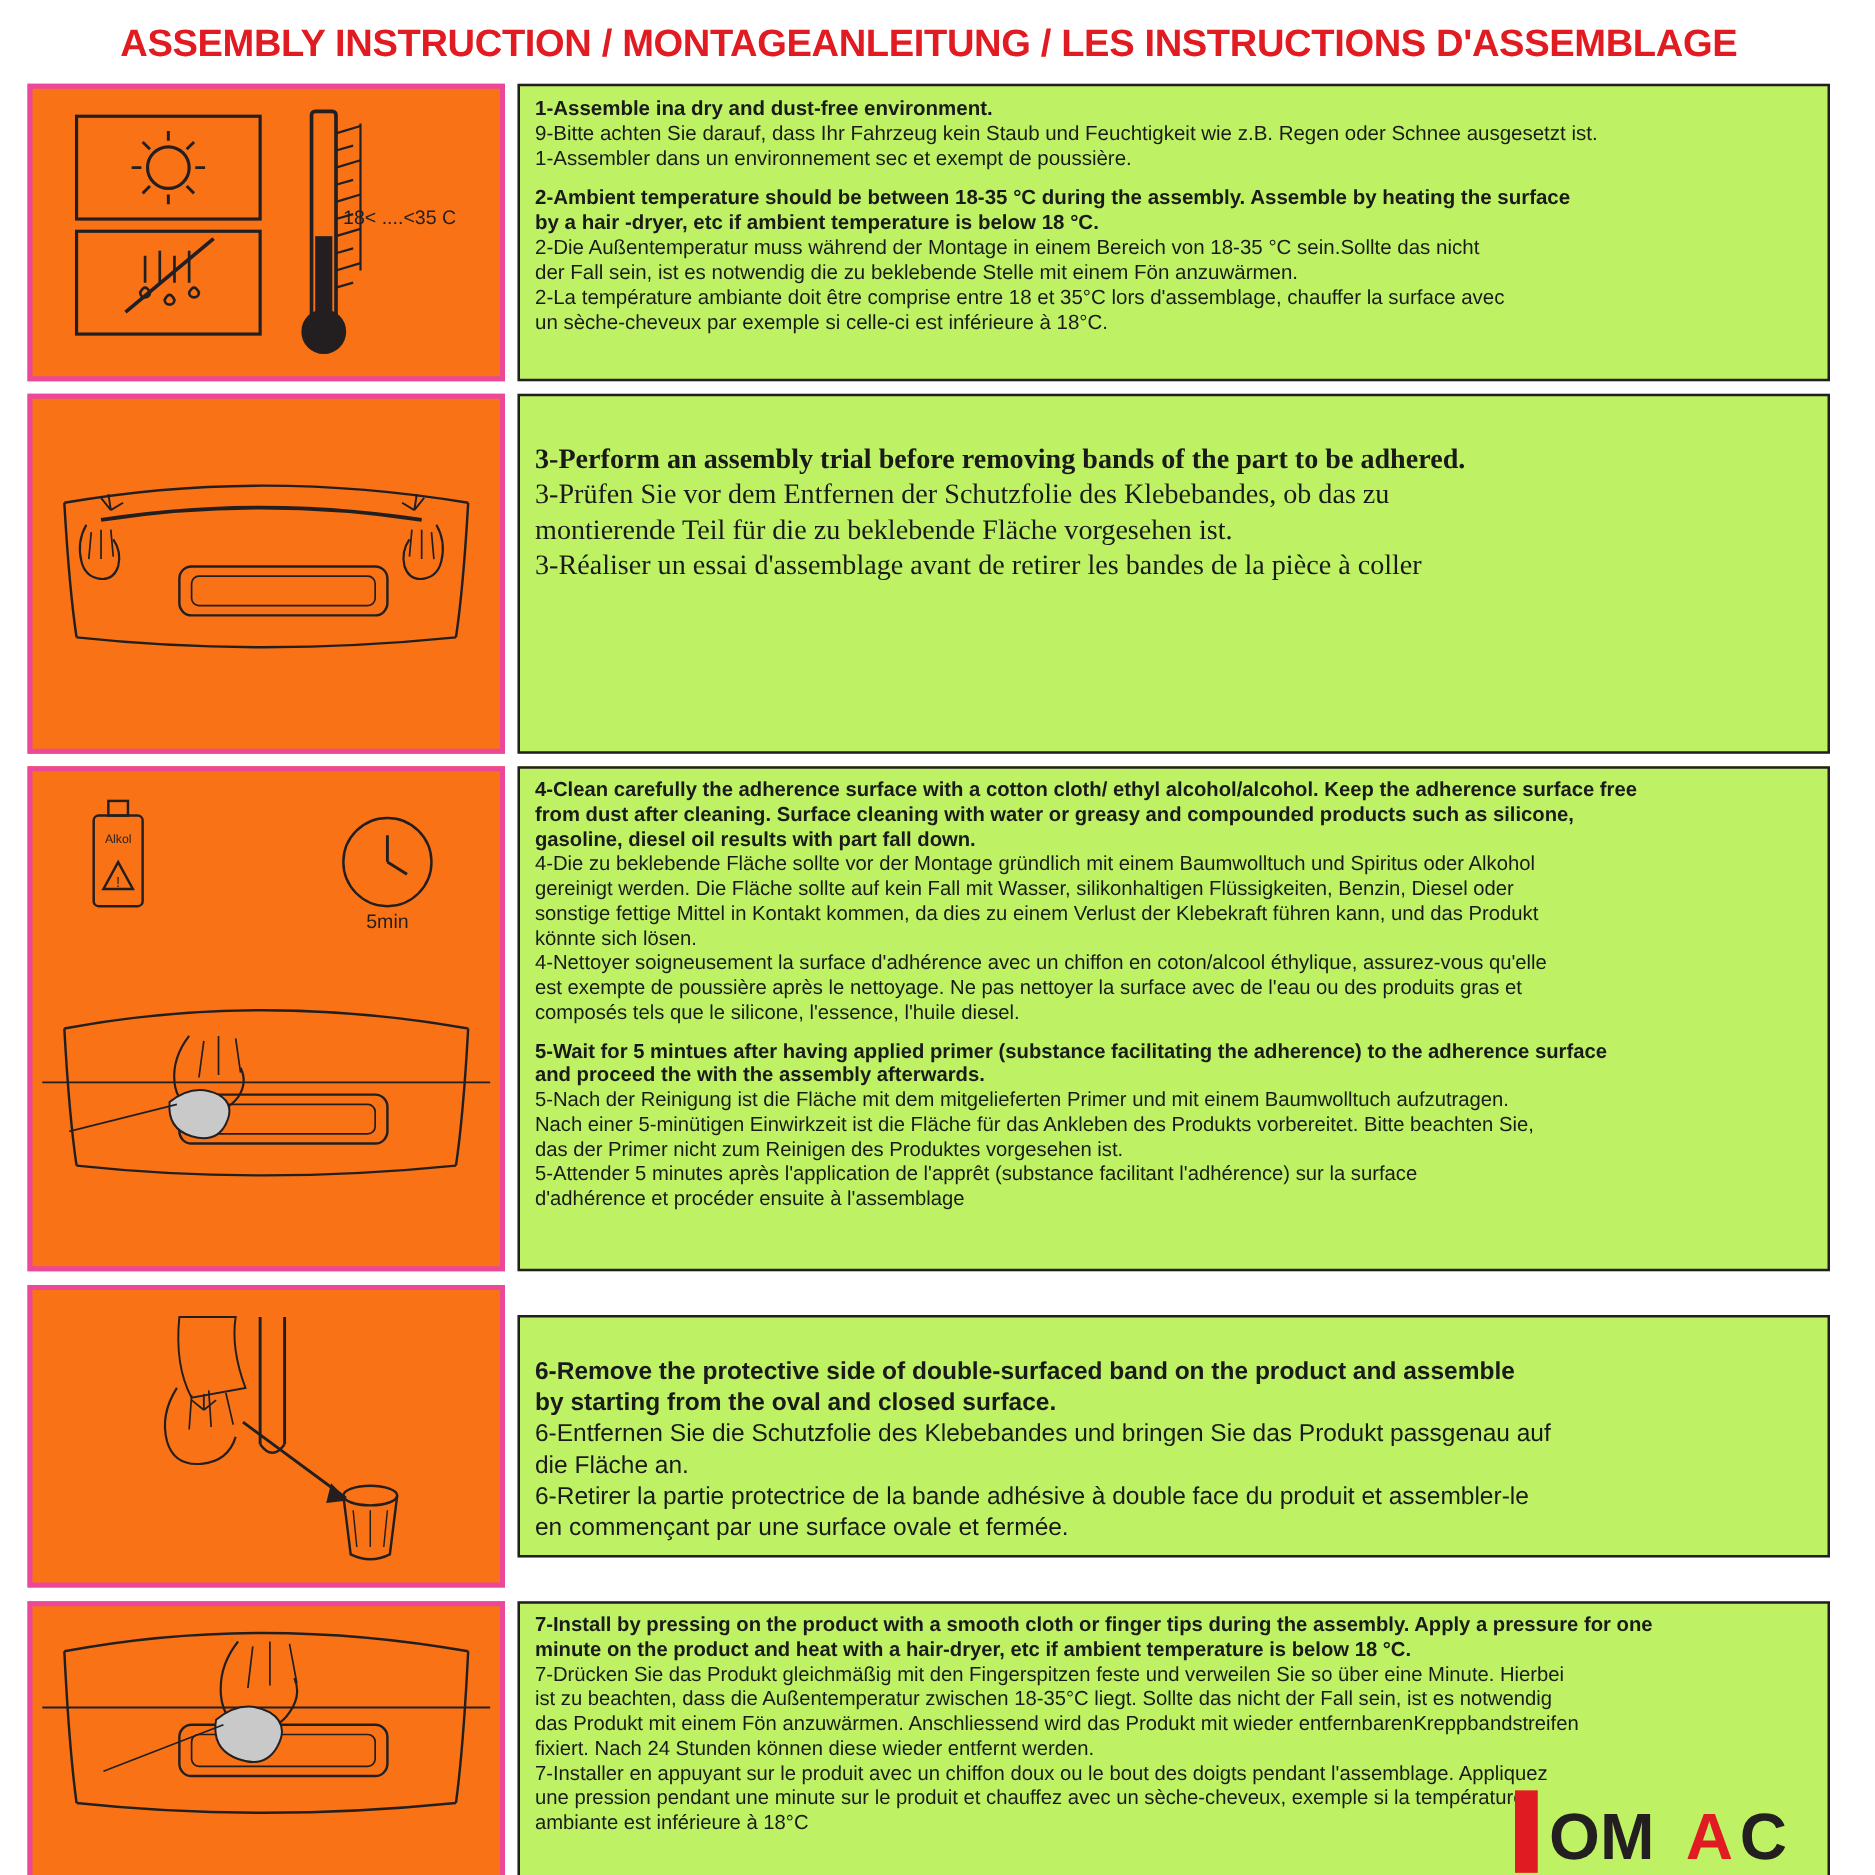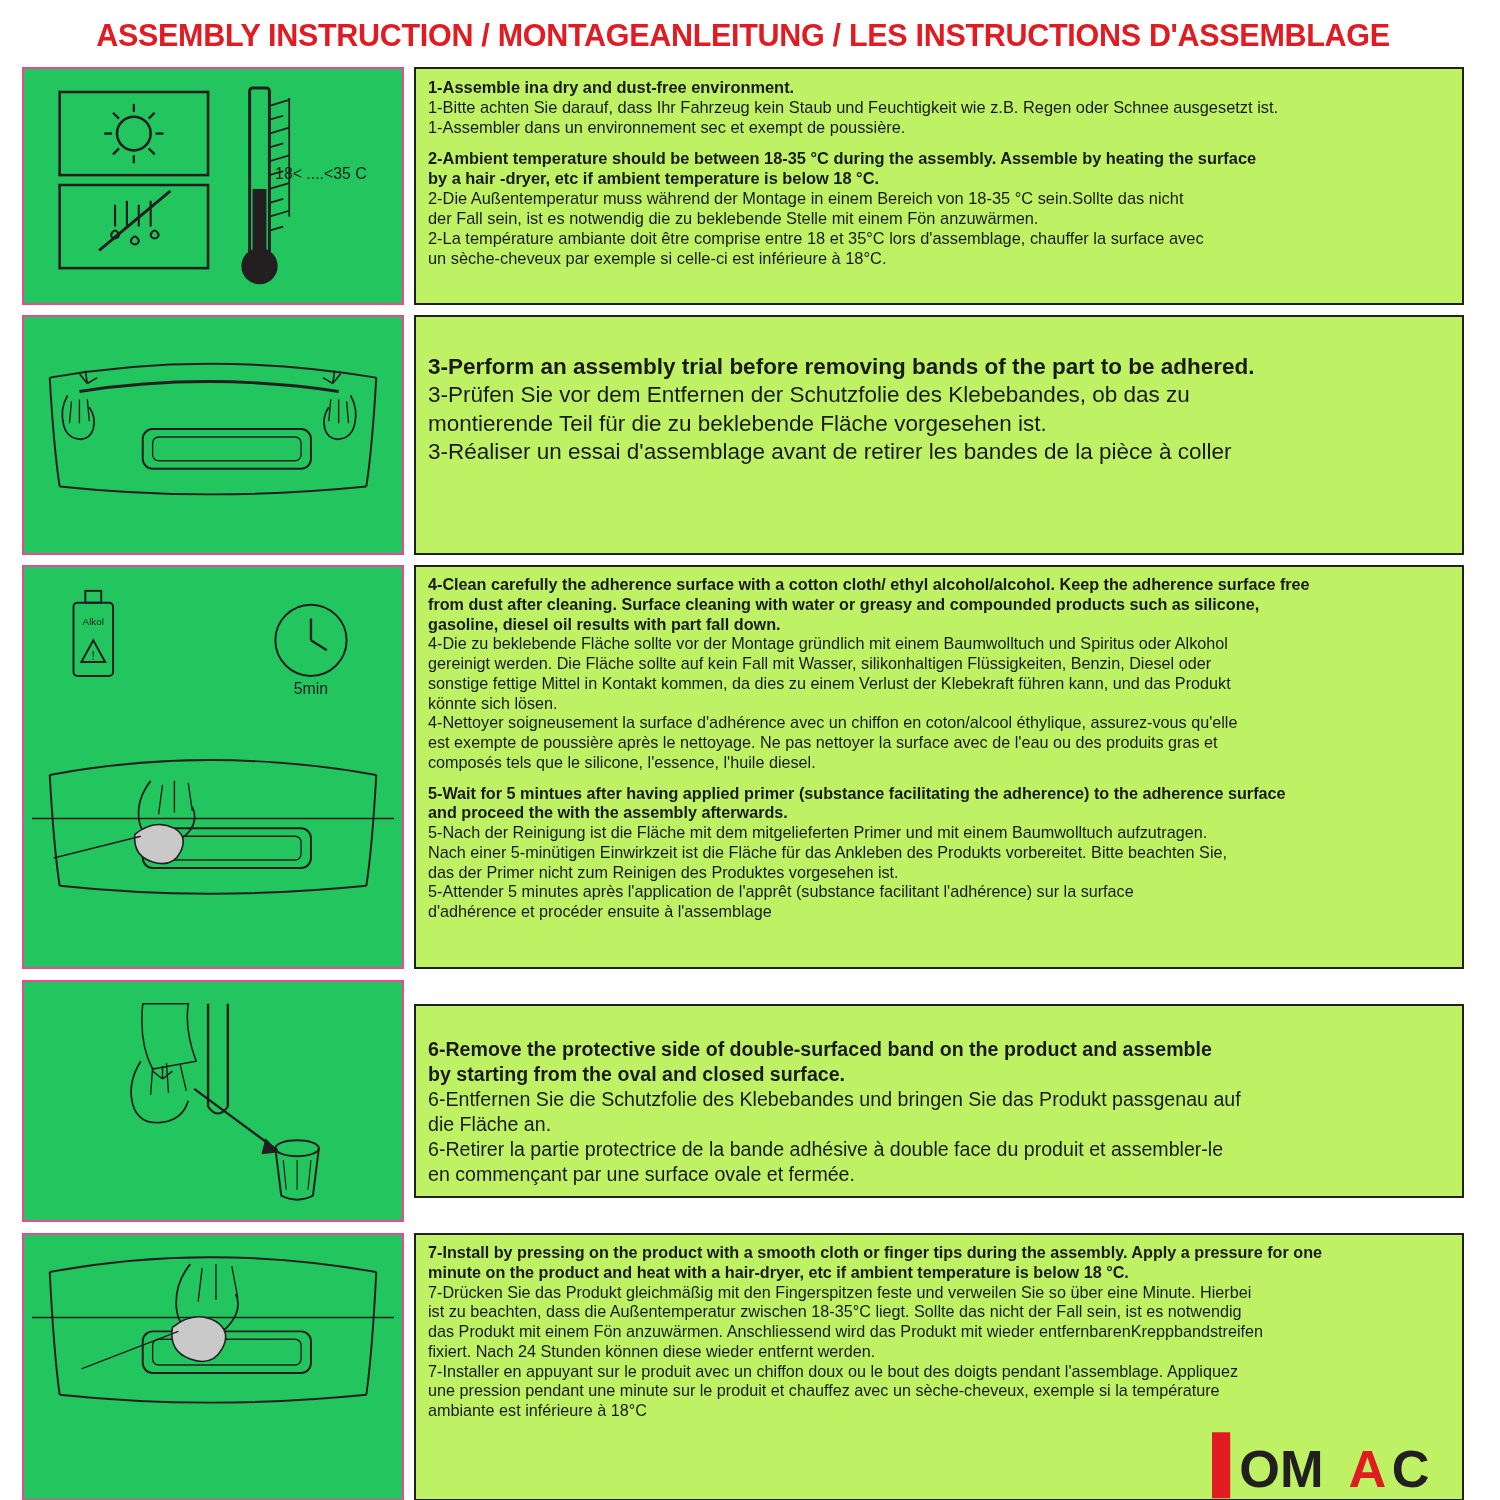--- a/index.html
+++ b/index.html
@@ -36,34 +36,34 @@
     gap: 10px;
   }
   .row {
     display: flex;
     gap: 10px;
     align-items: stretch;
   }
   .fig {
     width: 382px;
     flex: 0 0 382px;
-    border: 2px solid #ec4899;
+    border: 4px solid #ec4899;
     box-sizing: border-box;
-    background: #22c55e;
+    background: #f97316;
     position: relative;
   }
   .txt {
     flex: 1 1 auto;
     border: 2px solid #231f20;
     box-sizing: border-box;
     background: #bef264;
     padding: 8px 12px 8px 12px;
   }
   .row.r1 { height: 238px; }
-  .row.r2 { height: 240px; }
+  .row.r2 { height: 288px; font-family: Liberation Serif, serif; }
   .row.r3 { height: 404px; }
   .row.r4 { height: 244px; align-items: center; }
   .row.r5 { height: 268px; }
 
   .b { font-weight: bold; }
   p.line {
     margin: 0;
     line-height: 1.22;
   }
   .blockgap { height: 11px; }
@@ -143,21 +143,21 @@
               <line x1="248" y1="148" x2="268" y2="142"></line>
               <line x1="248" y1="162" x2="262" y2="158"></line>
               <line x1="268" y1="28" x2="268" y2="148"></line>
             </g>
           </g>
           <text x="300" y="110" font-family="Liberation Sans, sans-serif" font-size="16" fill="#231f20" text-anchor="middle">18&lt; ....&lt;35 C</text>
         </svg>
       </div>
       <div class="txt t1">
         <p class="line b">1-Assemble ina dry and dust-free environment.</p>
-        <p class="line">1-Bitte achten Sie darauf, dass Ihr Fahrzeug kein Staub und Feuchtigkeit wie z.B. Regen oder Schnee ausgesetzt ist.</p>
+        <p class="line">9-Bitte achten Sie darauf, dass Ihr Fahrzeug kein Staub und Feuchtigkeit wie z.B. Regen oder Schnee ausgesetzt ist.</p>
         <p class="line">1-Assembler dans un environnement sec et exempt de poussière.</p>
         <div class="blockgap"></div>
         <p class="line b">2-Ambient temperature should be between 18-35 °C  during the assembly. Assemble by heating the surface</p>
         <p class="line b">by a hair -dryer, etc if ambient temperature is below 18 °C.</p>
         <p class="line">2-Die Außentemperatur muss während der Montage in einem Bereich von 18-35 °C  sein.Sollte das nicht</p>
         <p class="line">der Fall sein, ist es notwendig die zu beklebende Stelle mit einem Fön anzuwärmen.</p>
         <p class="line">2-La température ambiante doit être comprise entre 18 et 35°C lors d'assemblage, chauffer la surface avec</p>
         <p class="line">un sèche-cheveux par exemple si celle-ci est inférieure à 18°C.</p>
       </div>
     </div>

